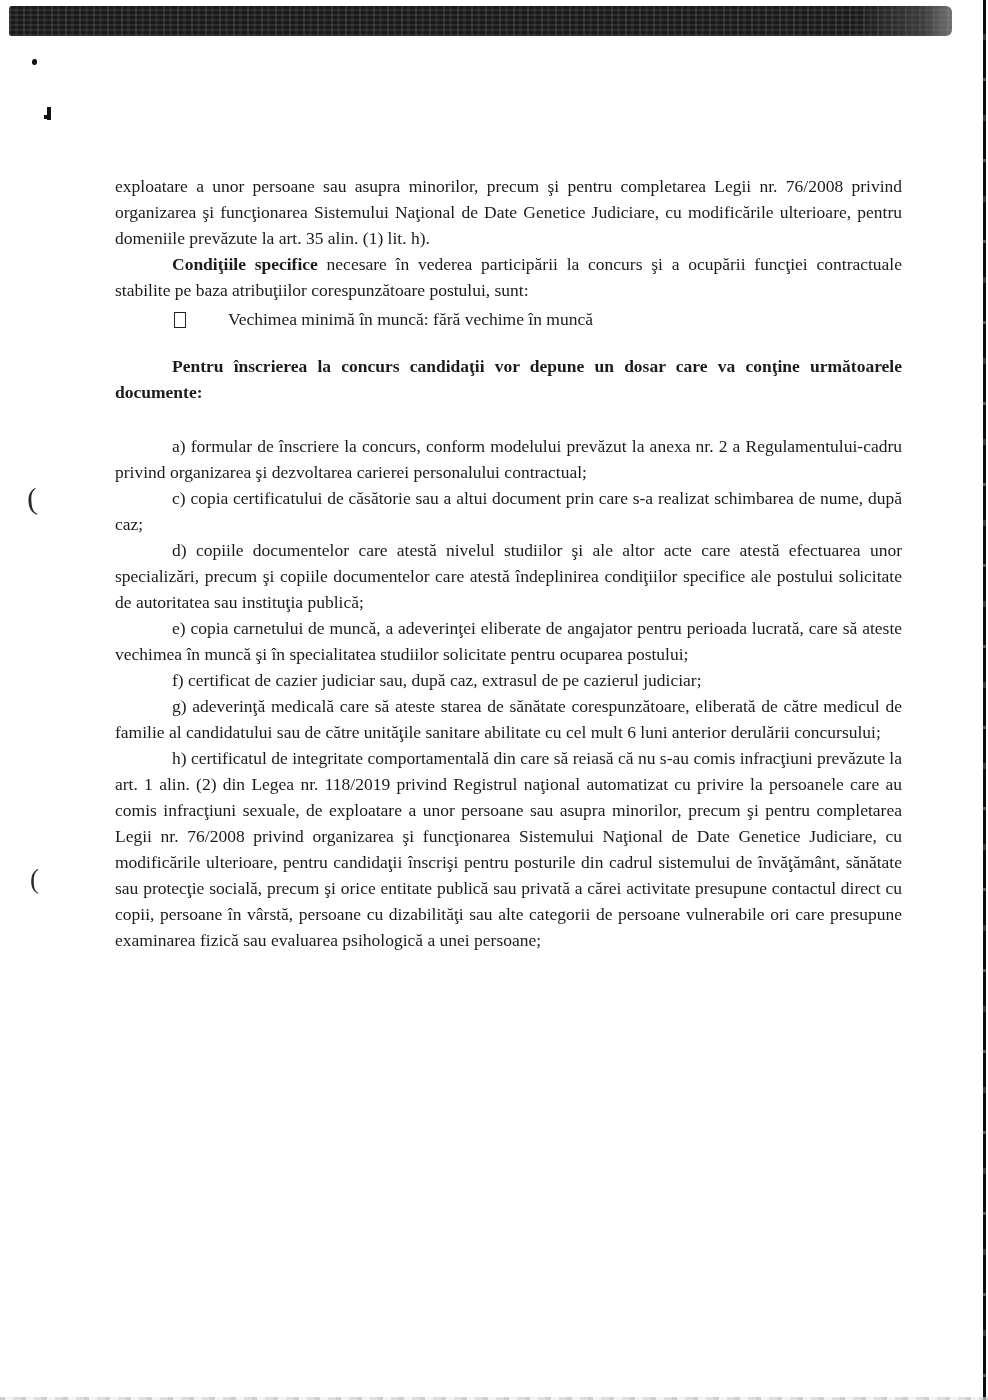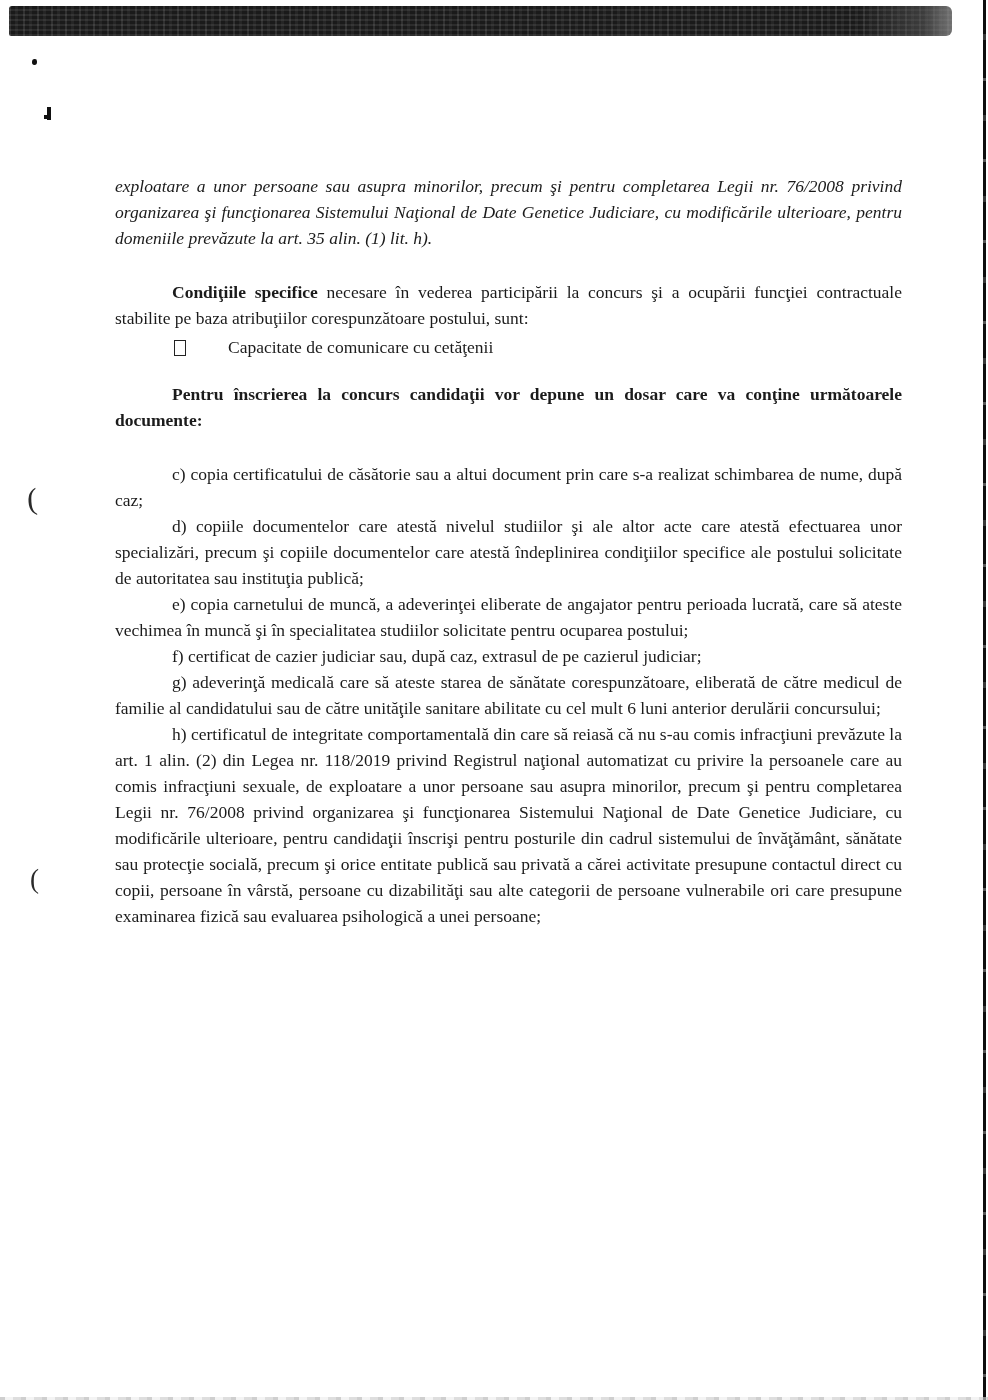--- a/index.html
+++ b/index.html
@@ -76,22 +76,22 @@
   }
   .para {
     margin: 0;
     font-size: 17.5px;
     line-height: 26px;
     text-align: justify;
     hyphens: none;
   }
   .indent { text-indent: 57px; }
   .bold { font-weight: bold; }
-  #p1 { margin-top: 173px; font-style: italic; }
-  #p2 { margin-top: 28px; }
+  #p1 { margin-top: 173px; }
+  #p2 { }
   #p3 { margin-top: 20px; word-spacing: 5px; }
   .cond-list {
     margin: 2px 0 0 0;
     padding: 0;
     list-style: none;
   }
   .cond-item {
     position: relative;
     padding-left: 113px;
     font-size: 17.5px;
@@ -121,27 +121,27 @@
   <div class="edge-line"></div>
   <div class="bottom-noise"></div>
 
   <div class="content">
 
     <p class="para" id="p1">exploatare a unor persoane sau asupra minorilor, precum şi pentru completarea Legii nr. 76/2008 privind organizarea şi funcţionarea Sistemului Naţional de Date Genetice Judiciare, cu modificările ulterioare, pentru domeniile prevăzute la art. 35 alin. (1) lit. h).</p>
 
     <p class="para indent" id="p2"><span class="bold">Condiţiile specifice</span><span> necesare în vederea participării la concurs şi a ocupării funcţiei contractuale stabilite pe baza atribuţiilor corespunzătoare postului, sunt:</span></p>
 
     <ul class="cond-list">
-      <li class="cond-item"><span class="checkbox"></span></li>
-      <li class="cond-item"><span class="checkbox"></span><span>Capacitate de comunicare cu cetăţenii</span></li>
+      <li class="cond-item"><span class="checkbox"></span><span>Vechimea minimă în muncă: fără vechime în muncă</span></li>
     </ul>
 
     <p class="para indent bold" id="p3">Pentru înscrierea la concurs candidaţii vor depune un dosar care va conţine următoarele documente:</p>
 
     <div class="doc-list">
+      <p class="para indent"><span>a)</span> <span>formular de înscriere la concurs, conform modelului prevăzut la anexa nr. 2 a Regulamentului-cadru privind organizarea şi dezvoltarea carierei personalului contractual;</span></p>
       <p class="para indent"><span>c)</span> <span>copia certificatului de căsătorie sau a altui document prin care s-a realizat schimbarea de nume, după caz;</span></p>
       <p class="para indent"><span>d)</span> <span>copiile documentelor care atestă nivelul studiilor şi ale altor acte care atestă efectuarea unor specializări, precum şi copiile documentelor care atestă îndeplinirea condiţiilor specifice ale postului solicitate de autoritatea sau instituţia publică;</span></p>
       <p class="para indent"><span>e)</span> <span>copia carnetului de muncă, a adeverinţei eliberate de angajator pentru perioada lucrată, care să ateste vechimea în muncă şi în specialitatea studiilor solicitate pentru ocuparea postului;</span></p>
       <p class="para indent"><span>f)</span> <span>certificat de cazier judiciar sau, după caz, extrasul de pe cazierul judiciar;</span></p>
       <p class="para indent"><span>g)</span> <span>adeverinţă medicală care să ateste starea de sănătate corespunzătoare, eliberată de către medicul de familie al candidatului sau de către unităţile sanitare abilitate cu cel mult 6 luni anterior derulării concursului;</span></p>
       <p class="para indent"><span>h)</span> <span>certificatul de integritate comportamentală din care să reiasă că nu s-au comis infracţiuni prevăzute la art. 1 alin. (2) din Legea nr. 118/2019 privind Registrul naţional automatizat cu privire la persoanele care au comis infracţiuni sexuale, de exploatare a unor persoane sau asupra minorilor, precum şi pentru completarea Legii nr. 76/2008 privind organizarea şi funcţionarea Sistemului Naţional de Date Genetice Judiciare, cu modificările ulterioare, pentru candidaţii înscrişi pentru posturile din cadrul sistemului de învăţământ, sănătate sau protecţie socială, precum şi orice entitate publică sau privată a cărei activitate presupune contactul direct cu copii, persoane în vârstă, persoane cu dizabilităţi sau alte categorii de persoane vulnerabile ori care presupune examinarea fizică sau evaluarea psihologică a unei persoane;</span></p>
     </div>
 
   </div>
 </div>

